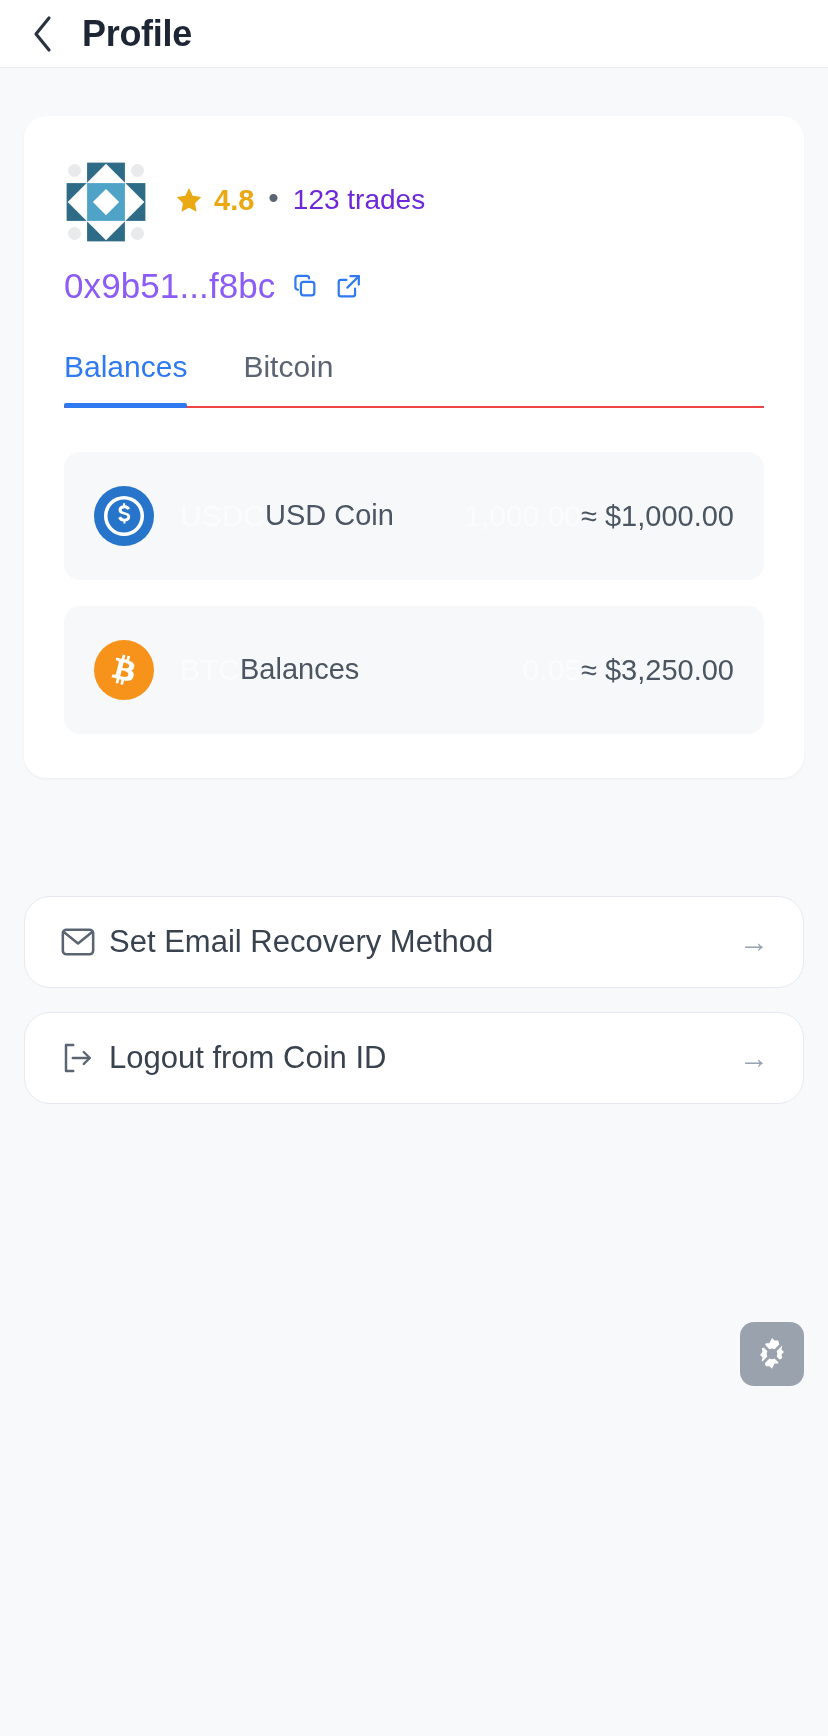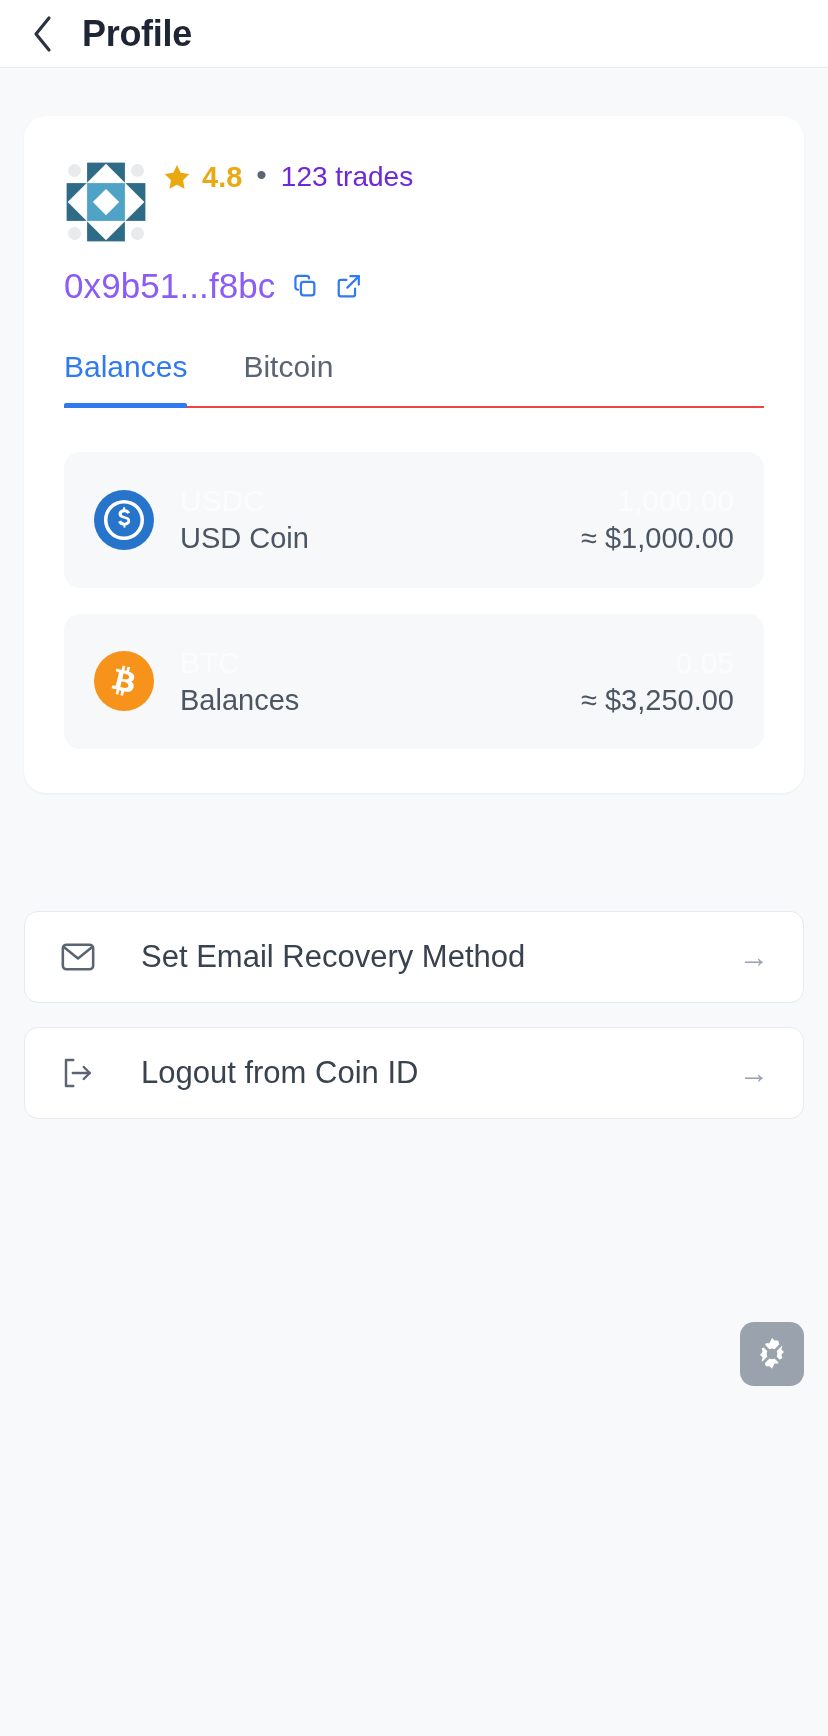--- a/index.html
+++ b/index.html
@@ -39,22 +39,22 @@
   .profile-card {
     margin: 48px 24px 0 24px;
     background: #ffffff;
     border-radius: 22px;
     padding: 44px 40px 44px 40px;
     box-shadow: 0 1px 3px rgba(20,30,50,0.05);
   }
 
   .identity-row {
     display: flex;
-    align-items: flex-start;
-    gap: 14px;
+    align-items: center;
+    gap: 26px;
   }
   .avatar {
     width: 84px; height: 84px;
     flex: 0 0 84px;
     display: block;
     border-radius: 3px;
   }
   .rating-line {
     display: flex;
     align-items: center;
@@ -115,43 +115,43 @@
     gap: 26px;
     min-height: 128px;
   }
   .coin-icon { width: 60px; height: 60px; flex: 0 0 60px; display:block; }
   .balance-main {
     flex: 1;
     display: flex;
     justify-content: space-between;
     align-items: flex-start;
   }
-  .bal-left, .bal-right { display:flex; flex-direction: column; }
+  .bal-left, .bal-right { display:flex; }
   .bal-right { align-items: flex-end; }
   .sym, .amt {
     font-size: 30px;
     color: #fbfcfd;           
     font-weight: normal;
     line-height: 1.28;
   }
   .amt { font-weight: normal; }
   .coin-name { font-size: 29px; color: #4c5663; line-height: 1.28; }
   .fiat { font-size: 29px; color: #4c5663; line-height: 1.28; }
 
   
   .actions { margin: 118px 24px 0 24px; display: flex; flex-direction: column; gap: 24px; }
   .action-row {
     background: #ffffff;
     border: 1px solid #e6eaf0;
-    border-radius: 14px;
+    border-radius: 26px;
     height: 92px;
     display: flex;
     align-items: center;
     padding: 0 34px;
-    gap: 44px;
+    gap: 12px;
     cursor: pointer;
   }
   .action-icon { width: 38px; height: 38px; display:flex; align-items:center; justify-content:center; }
   .action-icon svg { display:block; }
   .action-label { flex: 1; font-size: 31px; color: #39424f; }
   .action-arrow { color: #98a2b0; font-size: 30px; line-height: 1; }
 
   
   .settings-fab {
     position: absolute;

